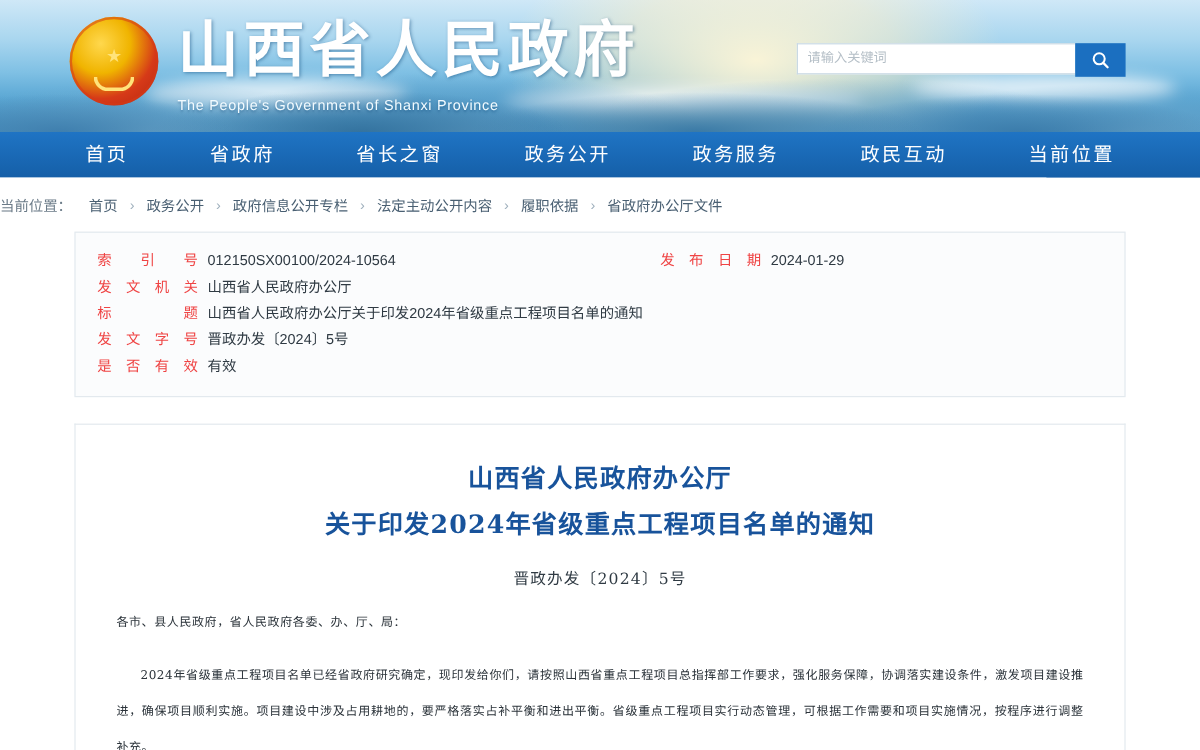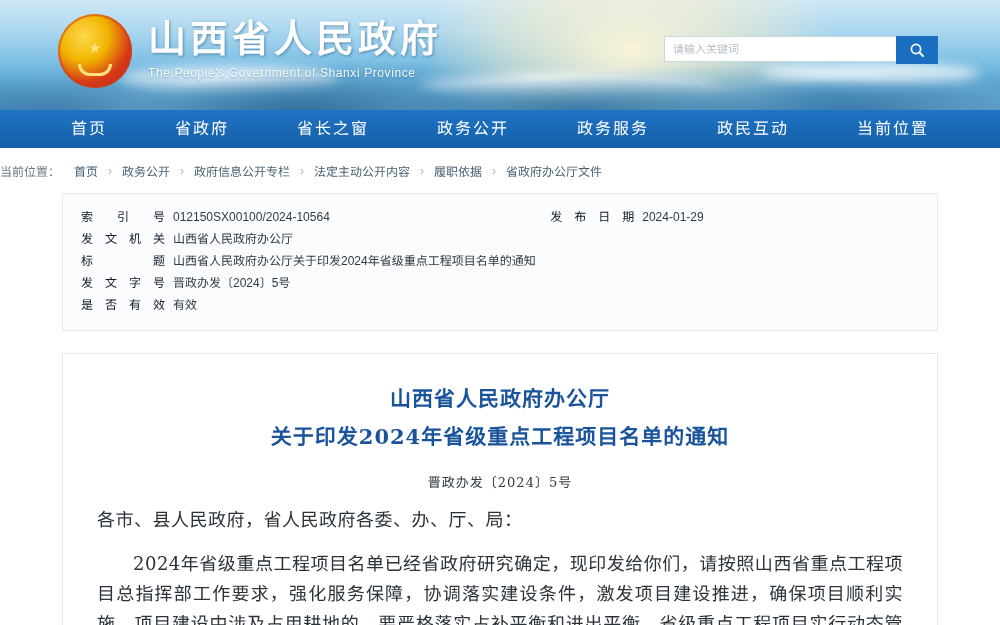--- a/index.html
+++ b/index.html
@@ -90,22 +90,22 @@
     border-radius: 0 0 18px 18px;
     border: 3px solid #ffe37a;
     border-top: none;
   }
   .site-title-block {
     position: absolute;
     left: 148px;
     top: 18px;
   }
   .site-title {
-    font-family: Liberation Serif, serif;
-    font-size: 38px;
+    font-family: Liberation Mono, monospace;
+    font-size: 51px;
     font-weight: bold;
     letter-spacing: 4px;
     color: #ffffff;
     text-shadow: 1px 1px 3px rgba(0,60,110,0.45);
     line-height: 1.15;
   }
   .site-subtitle {
     margin-top: 4px;
     font-size: 12px;
     letter-spacing: 0.6px;
@@ -201,21 +201,21 @@
   .meta-row {
     display: flex;
     font-size: 12px;
     line-height: 22px;
     color: #2f3a43;
   }
   .meta-key {
     width: 92px;
     text-align: justify;
     text-align-last: justify;
-    color: #0f172a;
+    color: #ef4444;
     flex: 0 0 92px;
     padding-right: 8px;
   }
   .meta-val {
     color: #2f3a43;
     white-space: nowrap;
     overflow: hidden;
     text-overflow: ellipsis;
   }
 
@@ -242,21 +242,21 @@
   .doc-number {
     text-align: center;
     font-family: "DejaVu Serif", "Liberation Serif", serif;
     font-size: 13px;
     color: #2f3a43;
     margin-top: 16px;
     letter-spacing: 1px;
   }
   .doc-para {
     font-family: "DejaVu Serif", "Liberation Serif", serif;
-    font-size: 18px;
+    font-size: 10px;
     line-height: 30px;
     color: #2b3views;
     color: #2b333a;
     margin-top: 14px;
     text-align: justify;
     letter-spacing: 0.5px;
   }
   .doc-para.indent { text-indent: 2em; }
 </style>
 </head>

